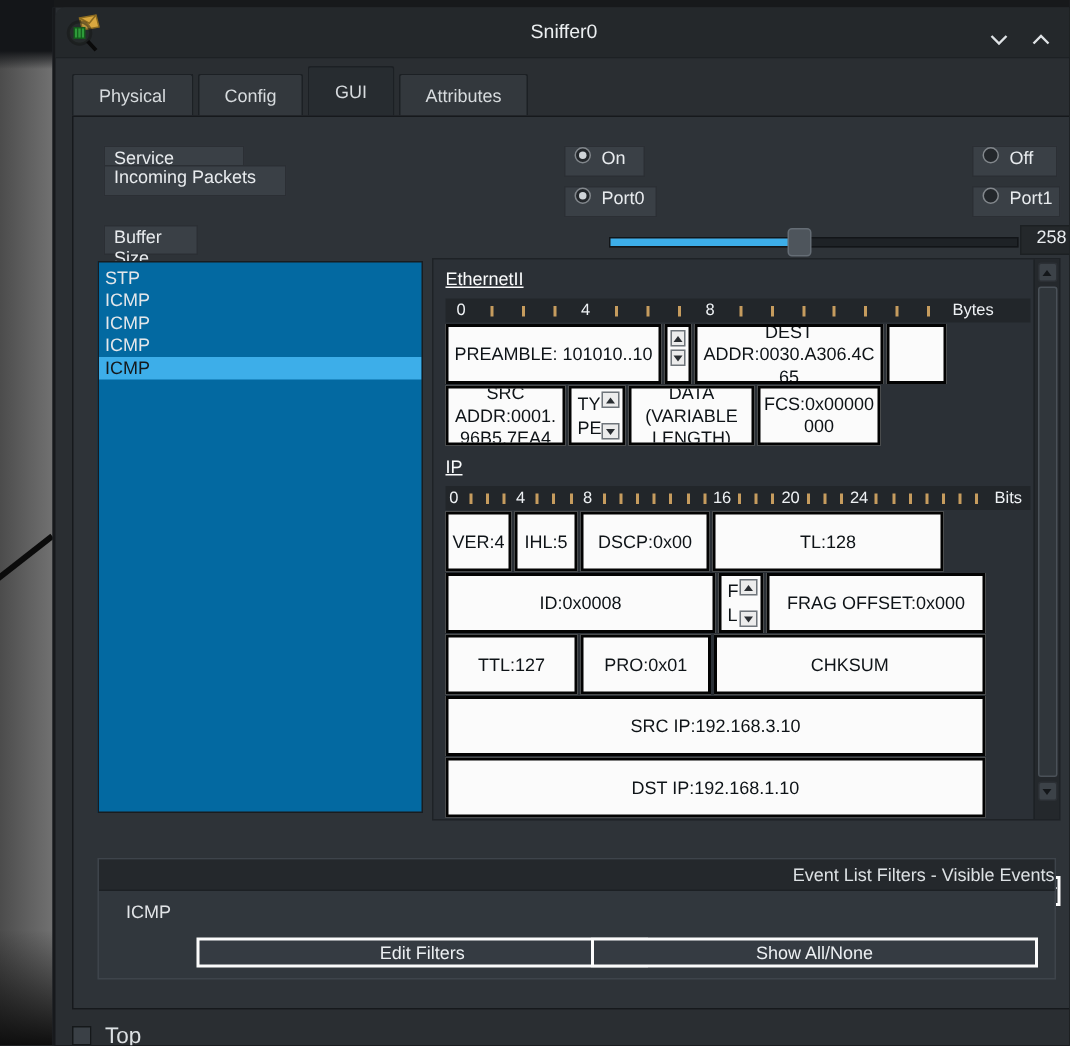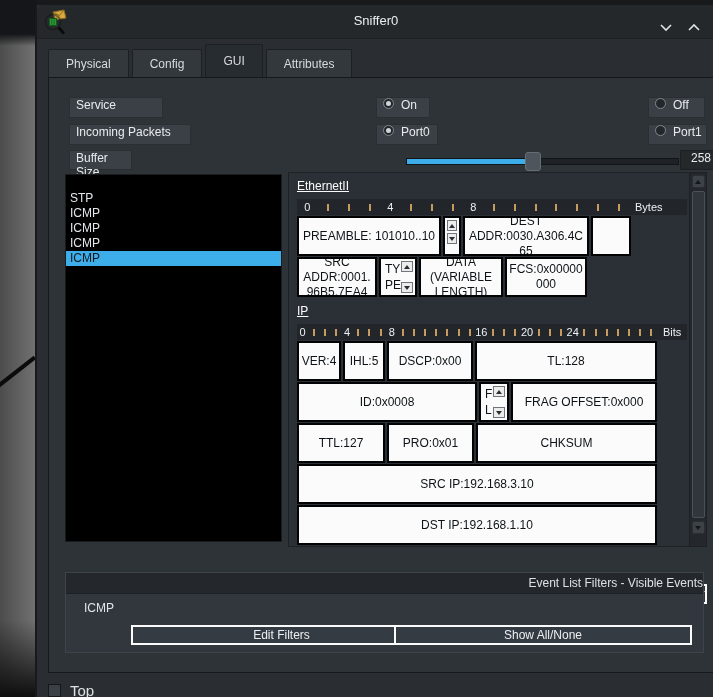--- a/index.html
+++ b/index.html
@@ -42,22 +42,22 @@
     margin-right:7px;position:relative;flex:0 0 auto;box-sizing:border-box;}
   .radio.sel::after{content:"";position:absolute;left:2px;top:2px;right:2px;bottom:2px;border-radius:50%;background:#cfd4d8;}
 
   .slider{position:absolute;left:357px;top:74px;width:273px;height:18px;}
   .slider-track{position:absolute;left:0;right:0;top:6px;height:5px;background:#1e2226;border:1px solid #121518;}
   .slider-fill{height:100%;background:#3daee9;}
   .slider-handle{position:absolute;top:0;width:14px;height:17px;background:#4e555c;border:1px solid #656d75;border-radius:3px;}
   .buffer-value{justify-content:flex-end;background:#24282b;border:1px solid #1c2023;}
 
   
-  .list{position:absolute;left:16px;top:96px;width:217px;height:368px;background:#000000;
-    border:1px solid #191c1f;box-sizing:border-box;padding-top:16px;overflow:hidden;}
+  .list{position:absolute;left:16px;top:96px;width:217px;height:368px;background:#0369a1;
+    border:1px solid #191c1f;box-sizing:border-box;padding-top:3px;overflow:hidden;}
   .list-item{height:15px;line-height:15px;padding-left:4px;font-size:12px;color:#e4e7ea;}
   .list-item.sel{background:#3daee9;color:#14181b;}
 
   
   .details{position:absolute;left:239px;top:94px;width:419px;height:375px;background:#2b3036;
     border:1px solid #1e2226;box-sizing:border-box;}
   .details-content{position:absolute;left:0;top:0;right:17px;bottom:0;padding:6px 0 0 8px;overflow:hidden;}
   .sec-title{color:#fbfcfd;font-size:12px;text-decoration:underline;margin-bottom:6px;}
   .sec-gap{height:6px;}
   .ruler{display:flex;align-items:center;height:16px;background:#22262a;margin-bottom:1px;margin-right:2px;}
@@ -154,21 +154,21 @@
       </div>
       <div class="chip" style="left:327px;top:19px;width:54px">
         <span class="radio sel"></span>
         <span>On</span>
       </div>
       <div class="chip" style="left:599px;top:19px;width:57px">
         <span class="radio"></span>
         <span>Off</span>
       </div>
 
-      <div class="chip" style="left:20px;top:46px;width:122px">
+      <div class="chip" style="left:20px;top:32px;width:122px">
         <span>Incoming Packets</span>
       </div>
       <div class="chip" style="left:327px;top:46px;width:62px">
         <span class="radio sel"></span>
         <span>Port0</span>
       </div>
       <div class="chip" style="left:599px;top:46px;width:59px">
         <span class="radio"></span>
         <span>Port1</span>
       </div>
@@ -384,21 +384,21 @@
                 <div class="tickcell">
                   <span class="tickmark"></span>
                 </div>
               </div>
               <div class="unit">Bits</div>
             </div>
             <div class="prow">
               <div class="pcell" style="width: 44px;">VER:4</div>
               <div class="pcell" style="width: 42px;">IHL:5</div>
               <div class="pcell" style="width: 86px;">DSCP:0x00</div>
-              <div class="pcell" style="width: 182px; text-align: right;">TL:128</div>
+              <div class="pcell" style="width: 154px; text-align: right;">TL:128</div>
             </div>
             <div class="prow">
               <div class="pcell" style="width: 180px;">ID:0x0008</div>
               <div class="pcell spin" style="width: 30px;">
                 <div class="spin-label">
                   <span>F</span>
                   <span>L</span>
                 </div>
                 <div class="spin-col">
                   <div class="spin-btn">

